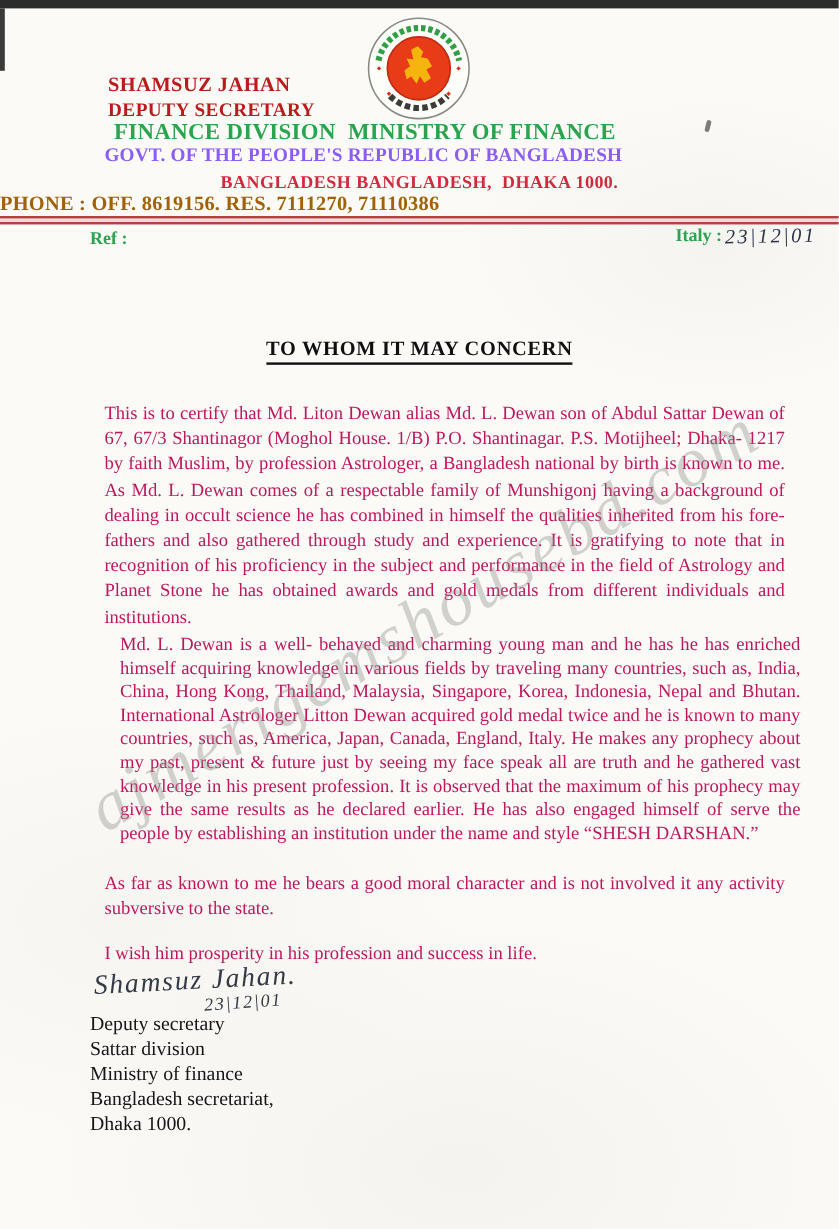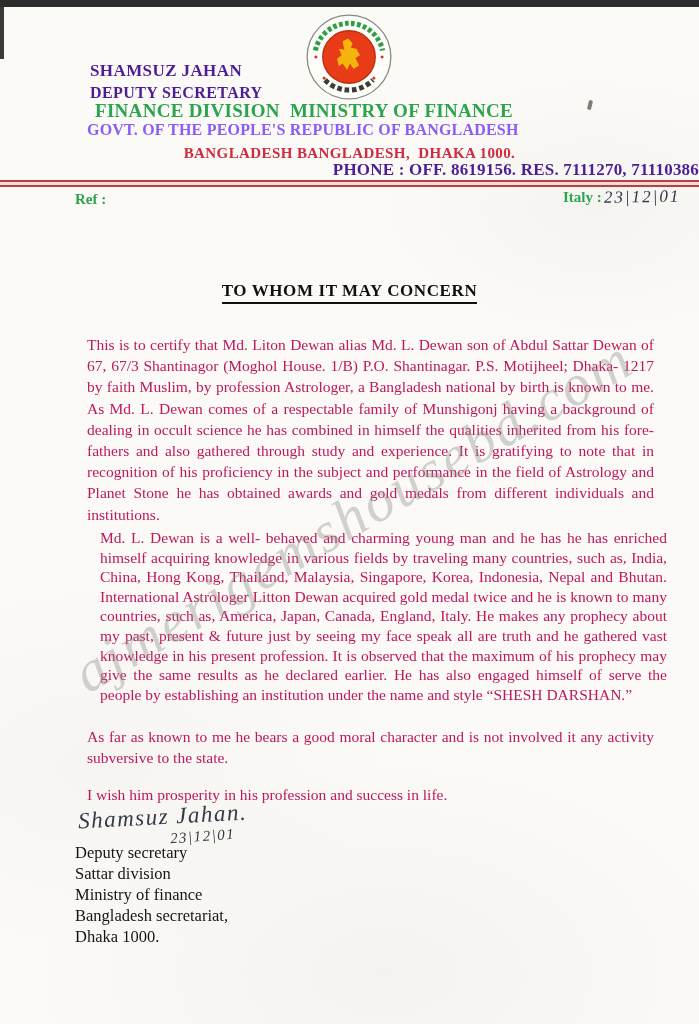--- a/index.html
+++ b/index.html
@@ -13,30 +13,30 @@
     background:
       radial-gradient(ellipse 300px 180px at 85% 20%, rgba(190,190,185,0.10), transparent 70%),
       radial-gradient(ellipse 400px 260px at 15% 75%, rgba(185,185,180,0.08), transparent 70%),
       radial-gradient(ellipse 500px 300px at 55% 95%, rgba(180,180,175,0.10), transparent 70%);
     pointer-events:none;
   }
   .scan-top-bar{position:absolute;left:0;top:0;width:699px;height:7px;background:#2c2c2c;}
   .scan-left-edge{position:absolute;left:0;top:7px;width:4px;height:52px;background:#3a3a3a;}
   .scan-speck{position:absolute;left:588px;top:100px;width:4px;height:10px;background:#55504a;border-radius:2px;transform:rotate(14deg);opacity:.75;}
 
-  .officer-block{position:absolute;left:90px;top:60px;color:#4c1d95;font-weight:bold;line-height:22px;}
+  .officer-block{position:absolute;left:90px;top:60px;color:#b91c1c;font-weight:bold;line-height:22px;}
   .officer-name{font-size:17px;letter-spacing:.4px;}
   .officer-title{font-size:16px;letter-spacing:.4px;}
 
   .emblem{position:absolute;left:303px;top:11px;width:92px;height:92px;}
 
   .dept1{position:absolute;left:95px;top:100px;font-size:19px;font-weight:bold;color:#2aa44f;letter-spacing:.3px;white-space:pre;}
   .dept2{position:absolute;left:87px;top:121px;font-size:16px;font-weight:bold;color:#8b5cf6;letter-spacing:.2px;white-space:pre;}
   .addr{position:absolute;left:0;right:0;top:145px;text-align:center;font-size:15px;font-weight:bold;color:#cf2b3f;letter-spacing:.4px;white-space:pre;}
-  .phone{position:absolute;left:0;right:0;top:160px;text-align:right;font-size:17px;font-weight:bold;color:#4c1d95;letter-spacing:.2px;}
+  .phone{position:absolute;left:0;right:0;top:160px;text-align:left;font-size:17px;font-weight:bold;color:#a16207;letter-spacing:.2px;}
   .red-rule{position:absolute;left:0;right:0;top:180px;height:3px;border-top:2px solid #b84043;border-bottom:2px solid #b84043;background:#f3d9d9;}
 
   .ref{position:absolute;left:75px;top:191px;font-size:15px;font-weight:bold;color:#2aa44f;}
   .date-label{position:absolute;left:563px;top:189px;font-size:15px;font-weight:bold;color:#2aa44f;}
   .date-hand{position:absolute;left:604px;top:187px;width:95px;overflow:hidden;font-size:17px;color:#2f3547;white-space:nowrap;letter-spacing:2px;transform:rotate(-1deg);font-style:italic;}
 
   .letter-title-wrap{position:absolute;left:0;right:0;top:281px;text-align:center;}
   .letter-title{display:inline-block;font-size:17px;font-weight:bold;color:#101010;letter-spacing:.6px;border-bottom:2.5px solid #101010;padding-bottom:1px;}
 
   .para{position:absolute;left:87px;width:567px;font-size:15.5px;color:#be185d;text-align:justify;}

